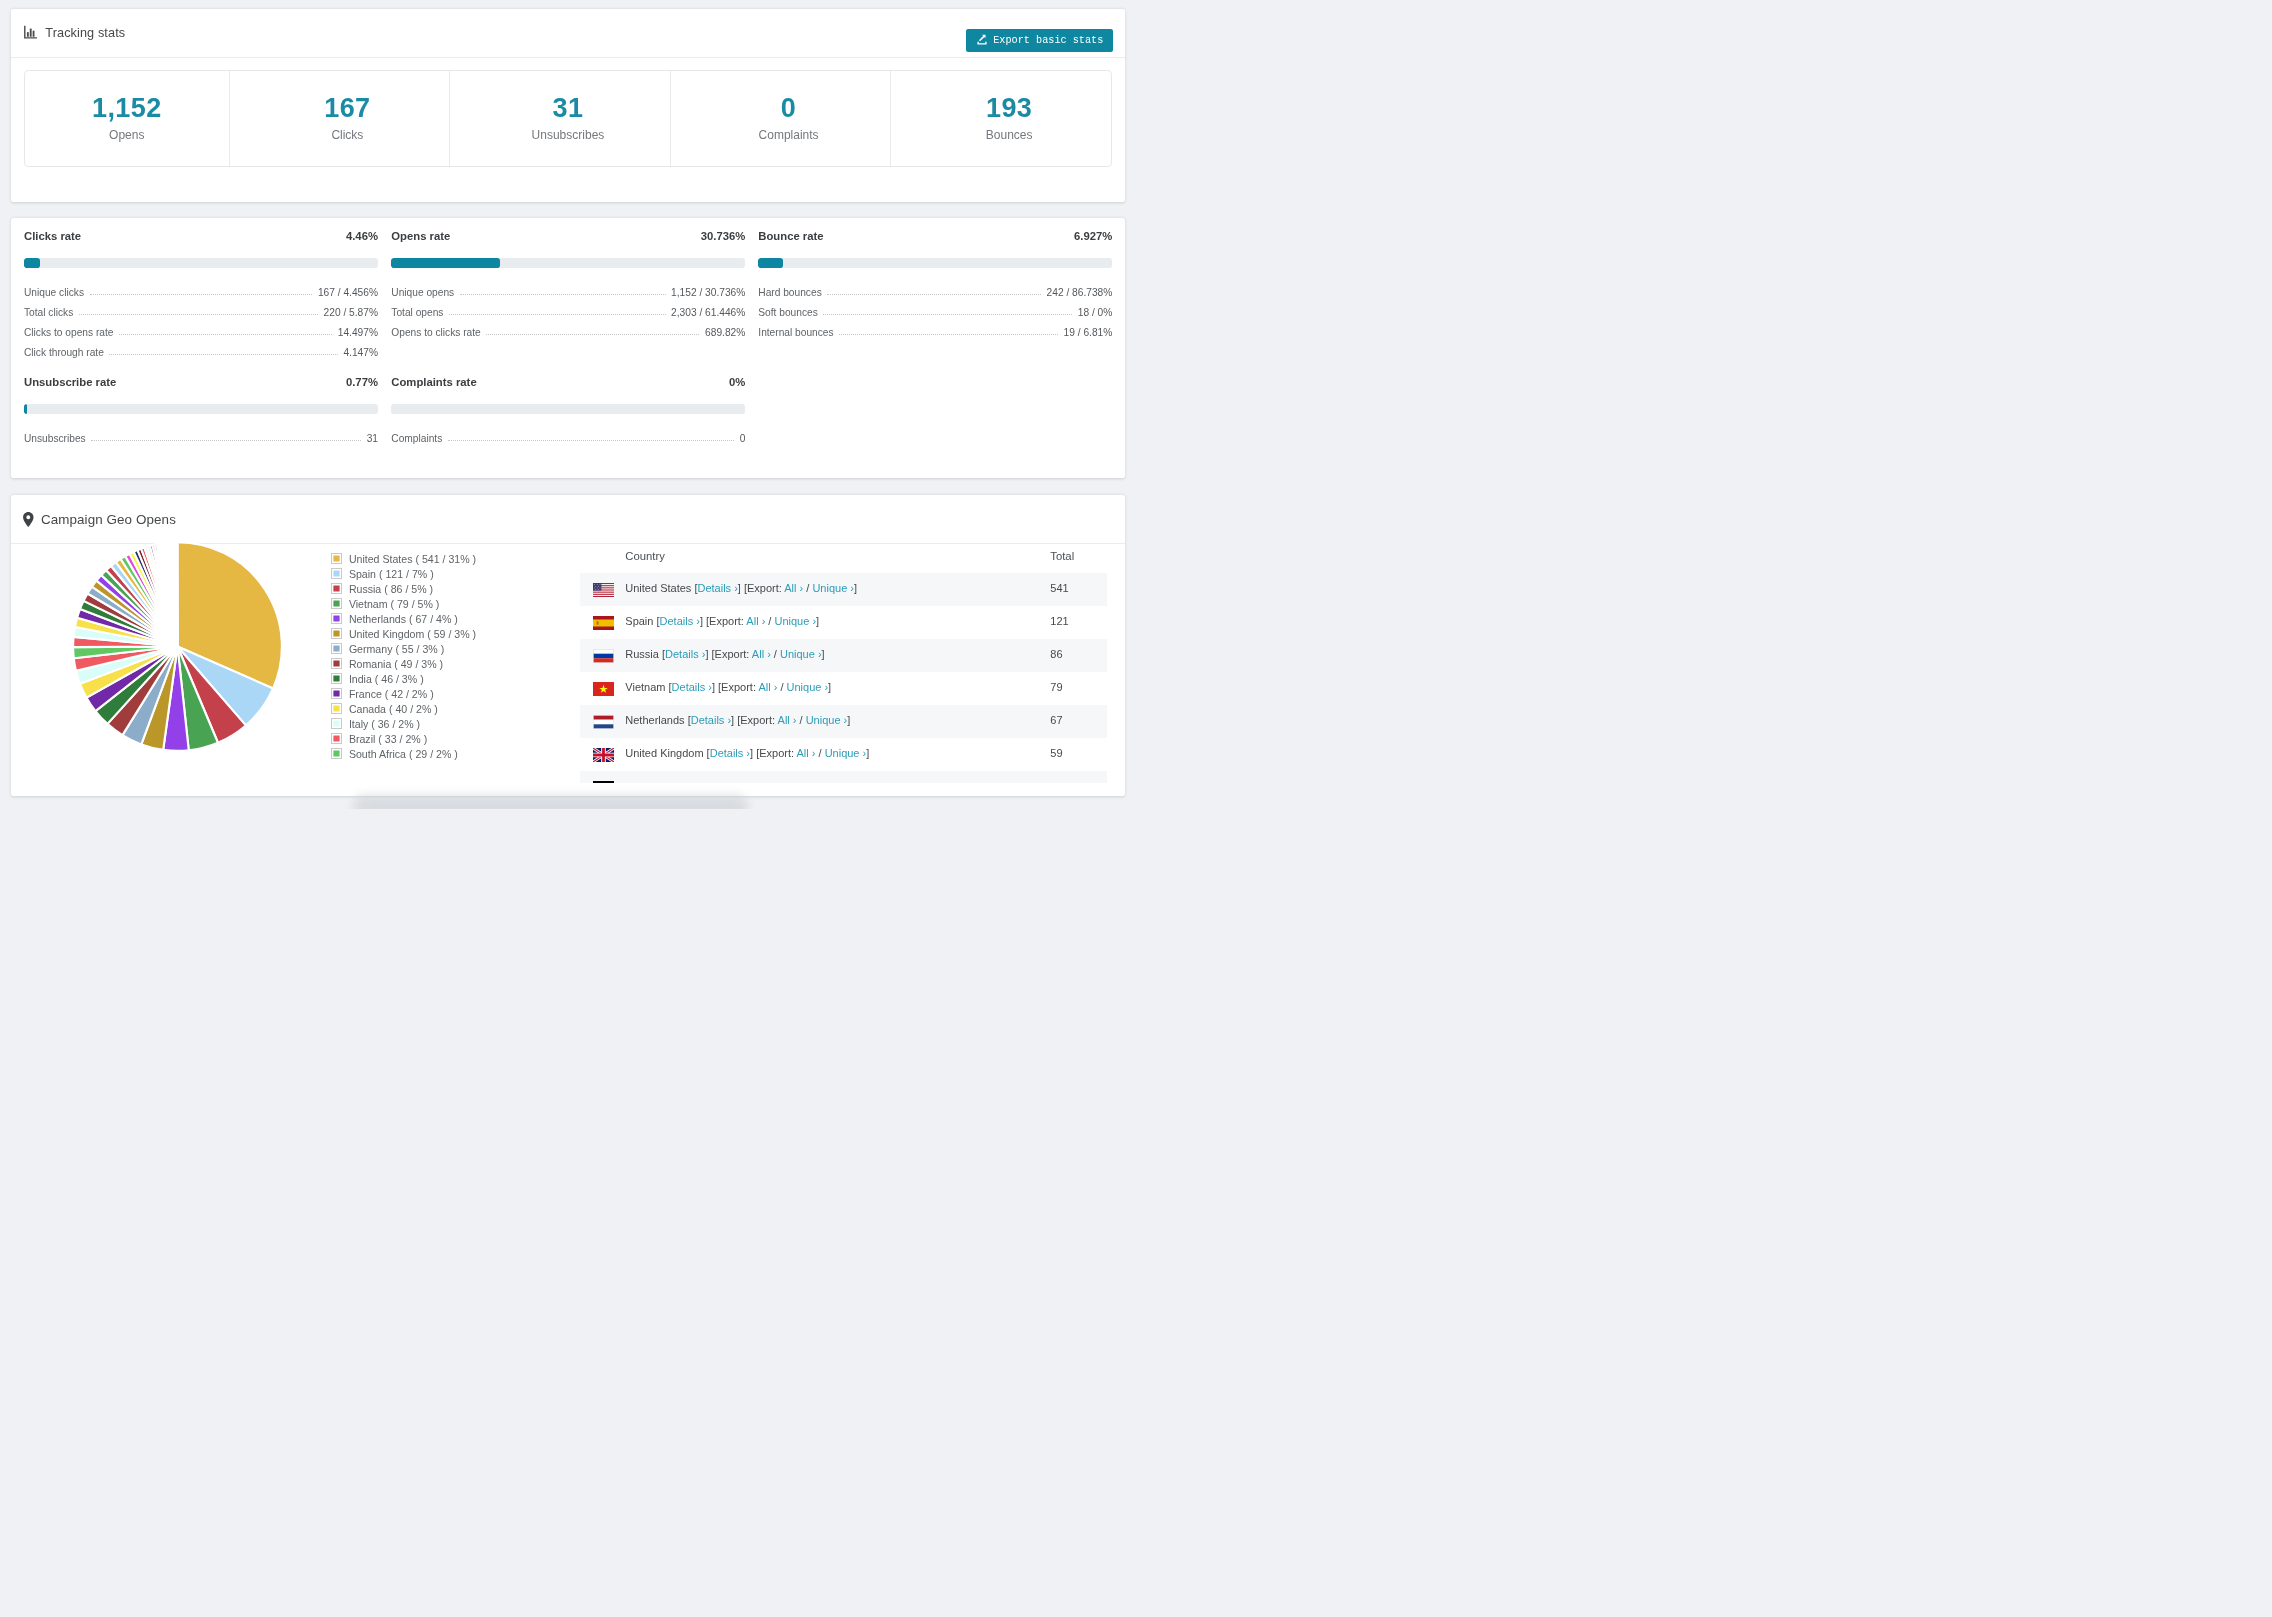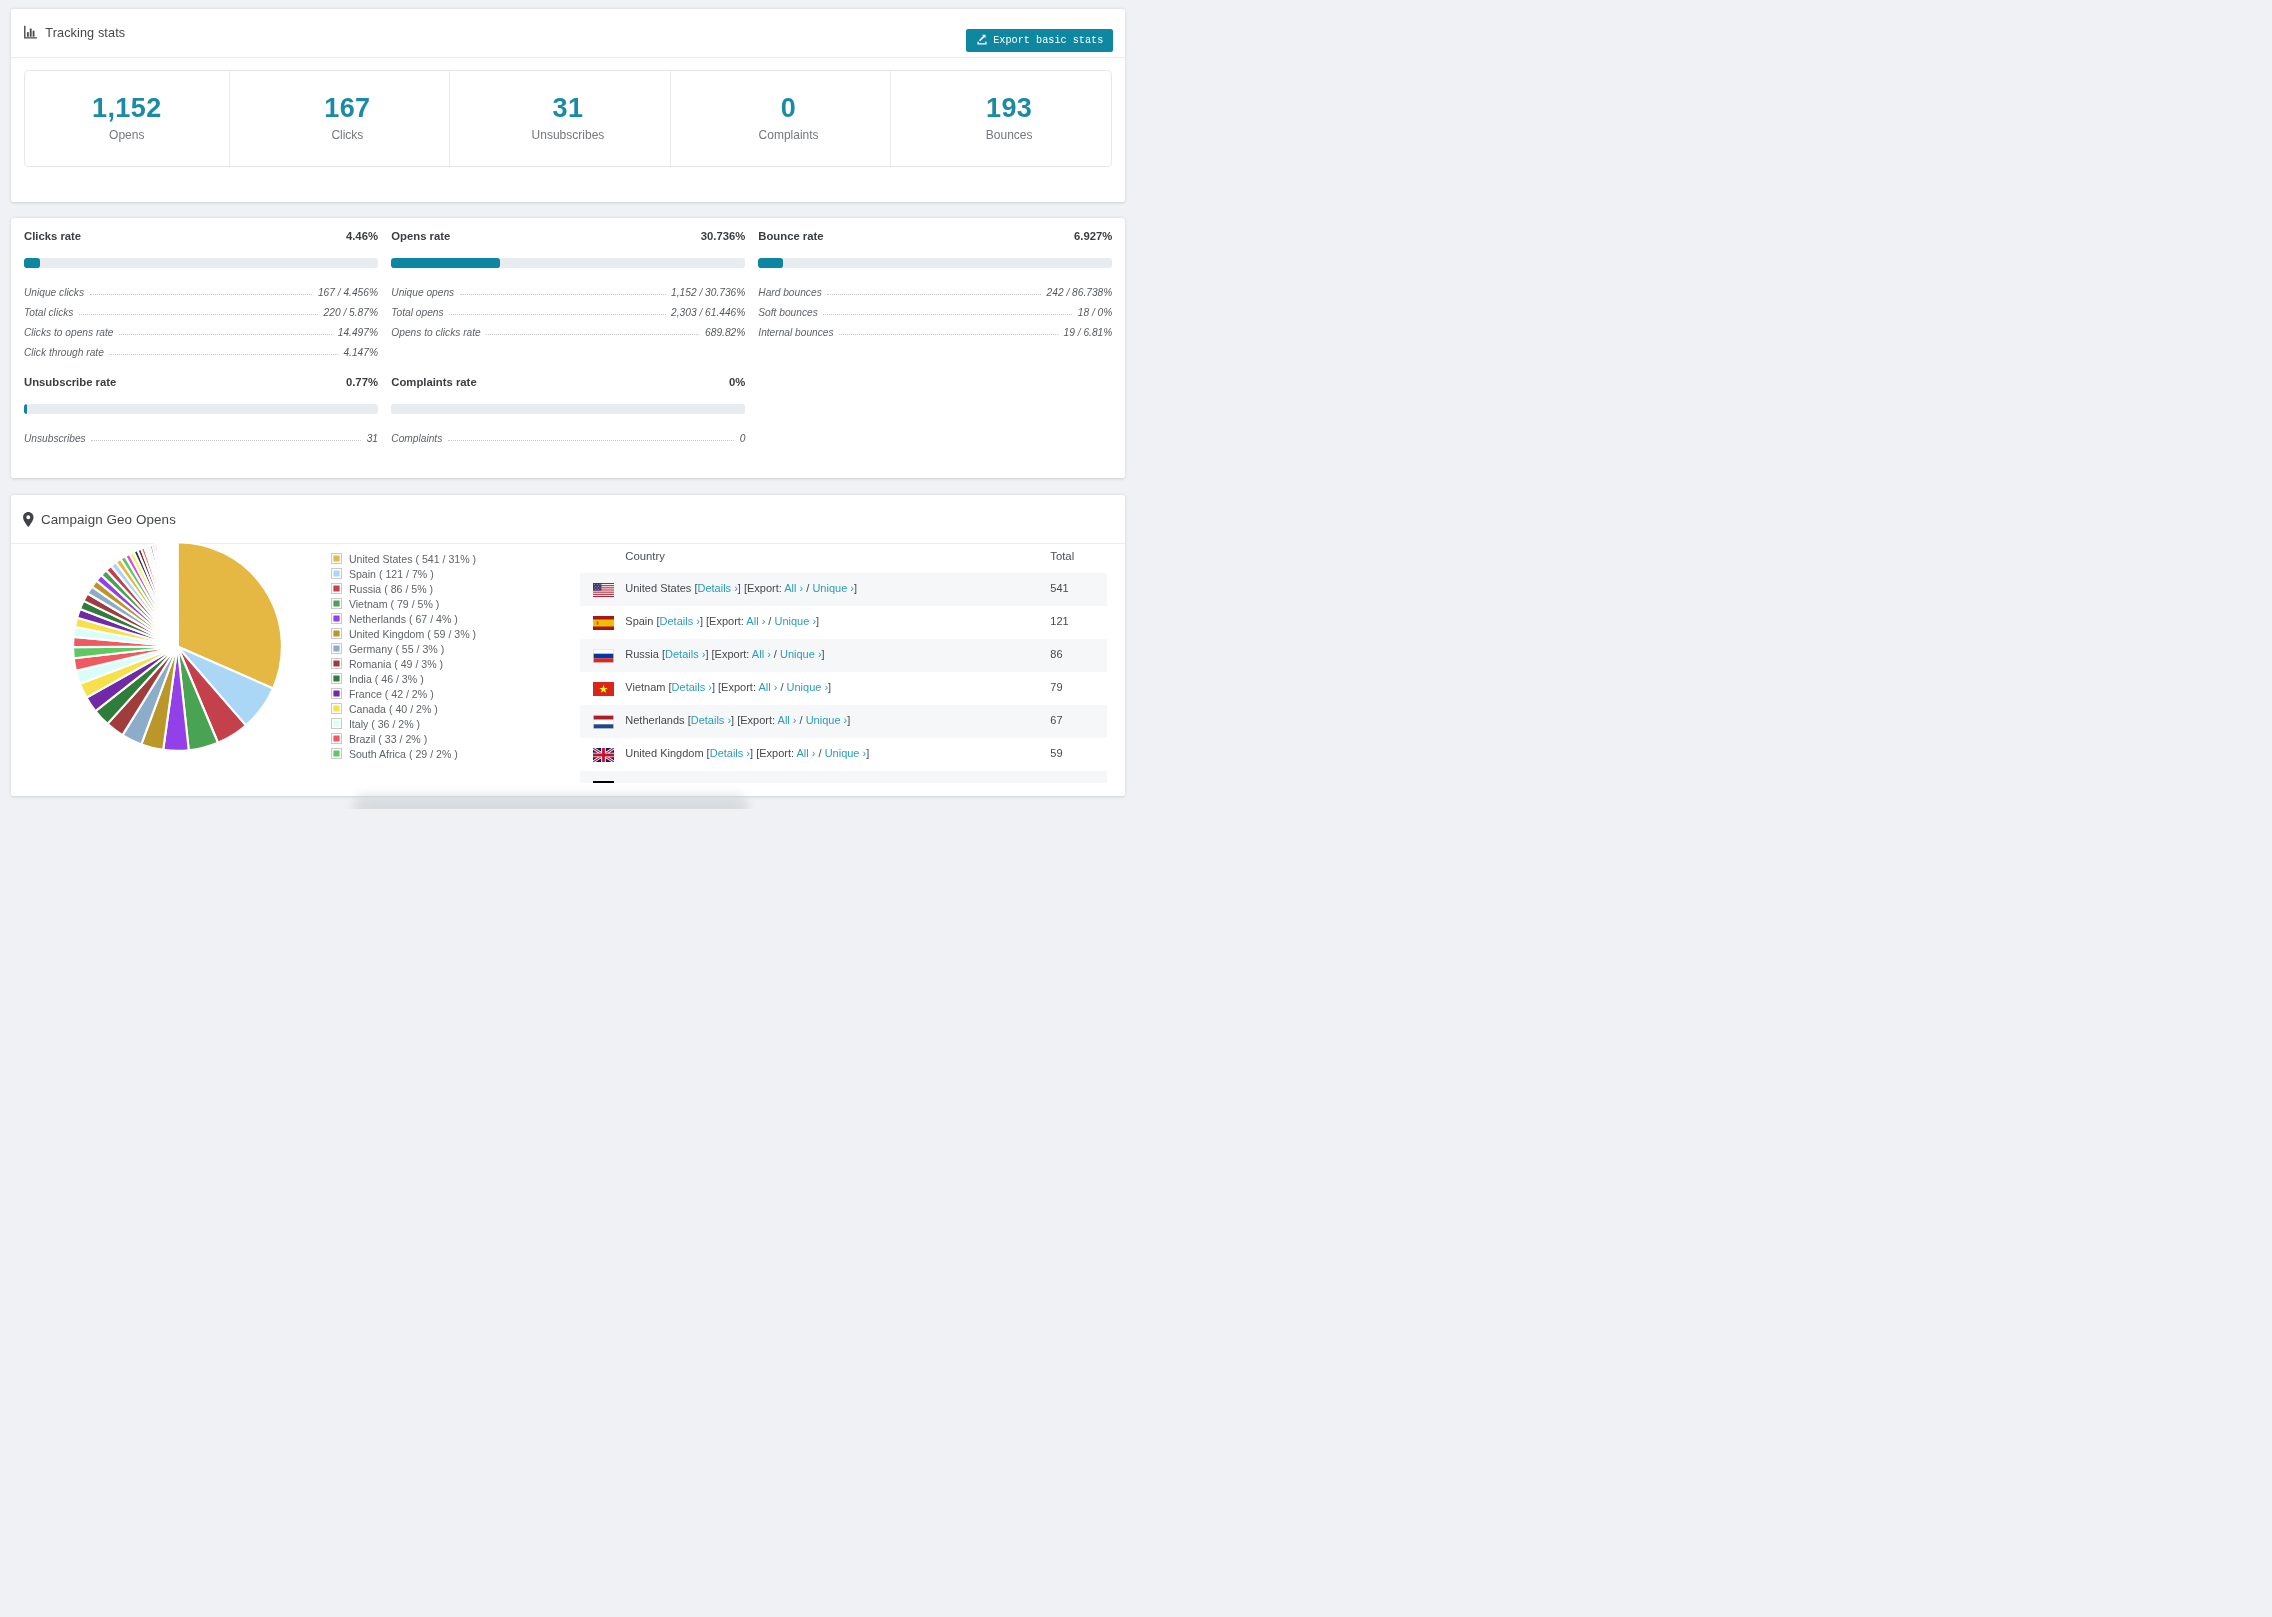--- a/index.html
+++ b/index.html
@@ -25,21 +25,21 @@
   .stat-value{font-size:27px;line-height:31px;font-weight:700;color:#1b8aa4;letter-spacing:0.4px;}
   .stat-label{font-size:12px;line-height:17px;color:#75787c;margin-top:3px;}
   
   .rate-block{position:absolute;width:354px;}
   .rb-0{left:12.7px;top:12px;} .rb-1{left:380px;top:12px;} .rb-2{left:747px;top:12px;}
   .rb-3{left:12.7px;top:158px;} .rb-4{left:380px;top:158px;}
   .rate-head{display:flex;justify-content:space-between;align-items:baseline;height:15.5px;}
   .rate-title,.rate-value{font-size:11.3px;font-weight:700;color:#3b3e41;}
   .bar-track{margin-top:12.7px;height:10px;background:#e9ecef;border-radius:2.8px;overflow:hidden;}
   .bar-fill{height:100%;background:#0d87a1;border-radius:2.8px;}
-  .rate-rows{margin-top:14px;font-style:italic;}
+  .rate-rows{margin-top:14px;}
   .d-row{display:flex;align-items:center;height:20px;}
   .d-label{font-size:10.2px;color:#5f6468;white-space:nowrap;}
   .leader{flex:1;border-bottom:0.7px dotted #c3c7ca;margin:0 5.6px;position:relative;top:2.8px;}
   .d-val{font-size:10.2px;color:#54585c;white-space:nowrap;}
   
   .pie-wrap{position:absolute;left:60px;top:45px;width:213px;height:213px;}
   .legend{position:absolute;left:320px;top:56px;margin:0;padding:0;list-style:none;}
   .legend li{display:flex;align-items:center;height:15px;}
   .swatch{width:9.2px;height:9.2px;border:0.7px solid #c9c9c9;box-shadow:inset 0 0 0 1.4px #fff;
     margin-right:6.4px;flex:none;}

